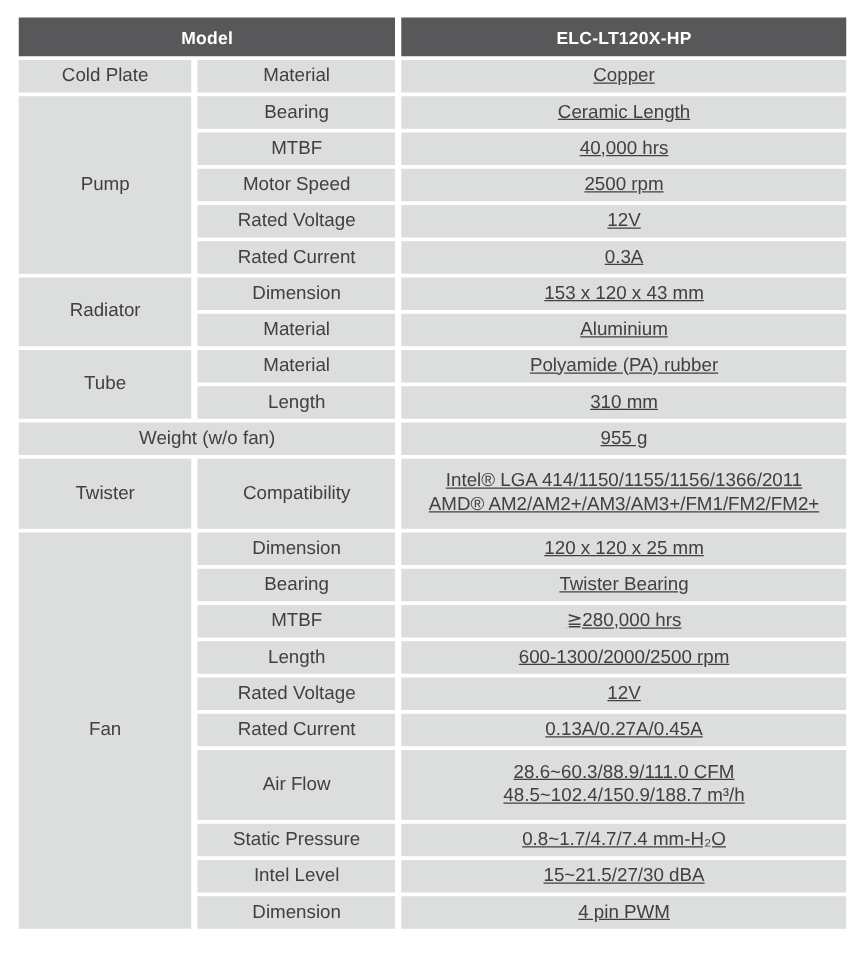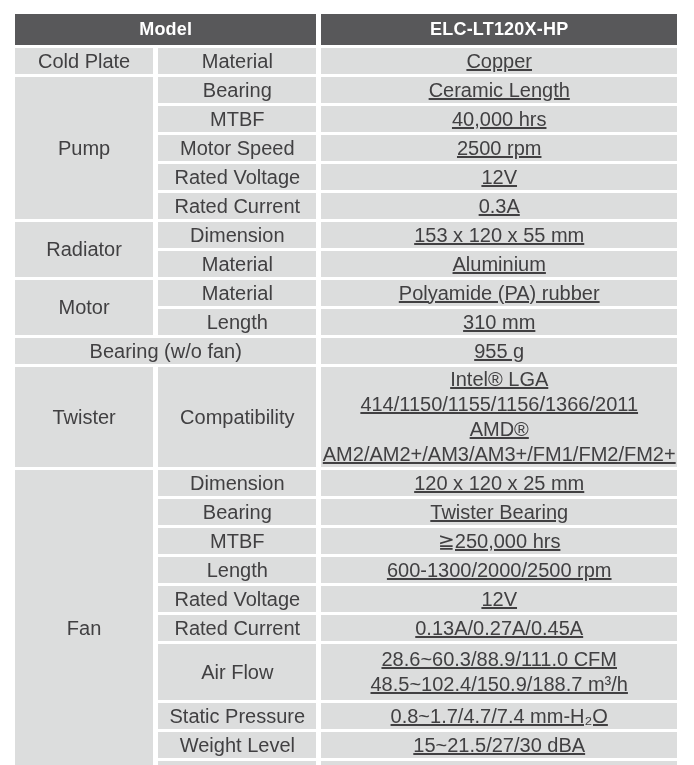--- a/index.html
+++ b/index.html
@@ -23,29 +23,29 @@
     margin: 11px 0 0 10px;
     width: 672px;
     table-layout: fixed;
   }
   col.c-category { width: 138px; }
   col.c-label    { width: 158px; }
   col.c-value    { width: 355px; }
   th, td {
     text-align: center;
     vertical-align: middle;
-    font-size: 20px;
+    font-size: 15px;
     color: var(--text);
   }
   thead th {
     background: var(--header-bg);
     color: var(--header-text);
     font-weight: bold;
     height: 31px;
-    font-size: 18px;
+    font-size: 14px;
     letter-spacing: 0.2px;
   }
   tbody td {
     background: var(--cell-bg);
     height: 26px;
     line-height: 1.25;
   }
   tbody tr.tall td { height: 56px; }
   td.value-cell { white-space: pre-line; text-decoration: underline; }
 </style>
@@ -87,57 +87,57 @@
         <td class="label-cell">Rated Voltage</td>
         <td class="value-cell">12V</td>
       </tr>
       <tr>
         <td class="label-cell">Rated Current</td>
         <td class="value-cell">0.3A</td>
       </tr>
       <tr>
         <td class="category-cell" rowspan="2">Radiator</td>
         <td class="label-cell">Dimension</td>
-        <td class="value-cell">153 x 120 x 55 mm</td>
+        <td class="value-cell">153 x 120 x 43 mm</td>
       </tr>
       <tr>
         <td class="label-cell">Material</td>
         <td class="value-cell">Aluminium</td>
       </tr>
       <tr>
-        <td class="category-cell" rowspan="2">Motor</td>
+        <td class="category-cell" rowspan="2">Tube</td>
         <td class="label-cell">Material</td>
         <td class="value-cell">Polyamide (PA) rubber</td>
       </tr>
       <tr>
         <td class="label-cell">Length</td>
         <td class="value-cell">310 mm</td>
       </tr>
       <tr>
-        <td class="category-cell" colspan="2">Bearing (w/o fan)</td>
+        <td class="category-cell" colspan="2">Weight (w/o fan)</td>
         <td class="value-cell">955 g</td>
       </tr>
       <tr class="tall">
         <td class="category-cell" rowspan="1">Twister</td>
         <td class="label-cell">Compatibility</td>
         <td class="value-cell">Intel® LGA 414/1150/1155/1156/1366/2011
 AMD® AM2/AM2+/AM3/AM3+/FM1/FM2/FM2+</td>
       </tr>
       <tr>
         <td class="category-cell" rowspan="10">Fan</td>
         <td class="label-cell">Dimension</td>
         <td class="value-cell">120 x 120 x 25 mm</td>
       </tr>
       <tr>
         <td class="label-cell">Bearing</td>
         <td class="value-cell">Twister Bearing</td>
       </tr>
       <tr>
         <td class="label-cell">MTBF</td>
-        <td class="value-cell">≧250,000 hrs</td>
+        <td class="value-cell">≧280,000 hrs</td>
       </tr>
       <tr>
         <td class="label-cell">Length</td>
         <td class="value-cell">600-1300/2000/2500 rpm</td>
       </tr>
       <tr>
         <td class="label-cell">Rated Voltage</td>
         <td class="value-cell">12V</td>
       </tr>
       <tr>
@@ -147,21 +147,21 @@
       <tr class="tall">
         <td class="label-cell">Air Flow</td>
         <td class="value-cell">28.6~60.3/88.9/111.0 CFM
 48.5~102.4/150.9/188.7 m³/h</td>
       </tr>
       <tr>
         <td class="label-cell">Static Pressure</td>
         <td class="value-cell">0.8~1.7/4.7/7.4 mm-H₂O</td>
       </tr>
       <tr>
-        <td class="label-cell">Weight Level</td>
+        <td class="label-cell">Intel Level</td>
         <td class="value-cell">15~21.5/27/30 dBA</td>
       </tr>
       <tr>
         <td class="label-cell">Dimension</td>
         <td class="value-cell">4 pin PWM</td>
       </tr>
     </tbody>
 </table>
 
 </body></html>

